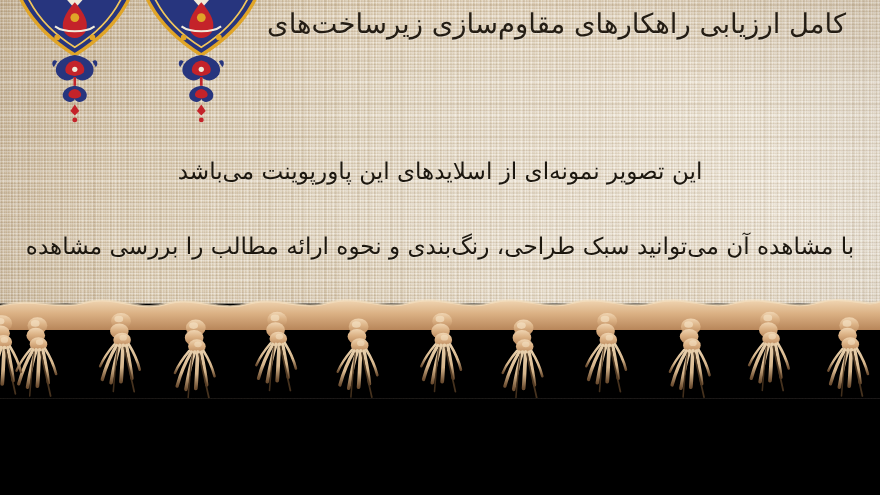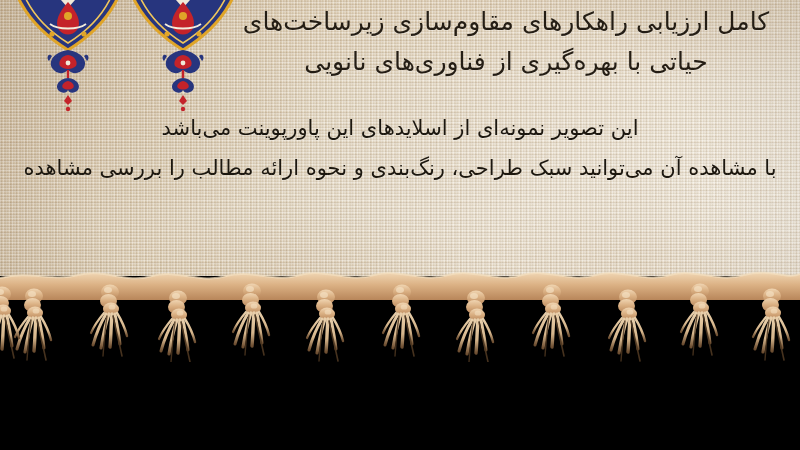--- a/index.html
+++ b/index.html
@@ -94,20 +94,21 @@
     text-align: center;
     direction: rtl;
   }
   .body-line {
     font-family: "DejaVu Sans", "Liberation Sans", sans-serif;
     font-size: 21px;
     line-height: 40px;
     color: #1c170f;
     white-space: nowrap;
     text-shadow: 0 1px 0 rgba(255,255,255,0.22);
+    margin-top: 28px;
   }
 
   
   .black-band {
     position: absolute;
     left: 0;
     bottom: 0;
     width: 800px;
     height: 86px;
     background: #000000;
@@ -206,21 +207,20 @@
       <g>
         <use href="#pendant" x="183" y="64"></use>
       </g>
     </svg>
   </div>
 
   <div class="text-layer">
 
     <div class="title-block">
       <div class="title-line">کامل ارزیابی راهکارهای مقاوم‌سازی زیرساخت‌های</div>
-      <div class="title-line">حیاتی با بهره‌گیری از فناوری‌های نانویی</div>
     </div>
 
     <div class="body-block">
       <div class="body-line">این تصویر نمونه‌ای از اسلایدهای این پاورپوینت می‌باشد</div>
       <div class="body-line">با مشاهده آن می‌توانید سبک طراحی، رنگ‌بندی و نحوه ارائه مطالب را بررسی مشاهده</div>
     </div>
 
   </div>
 
   <div class="edge-shadow"></div>

